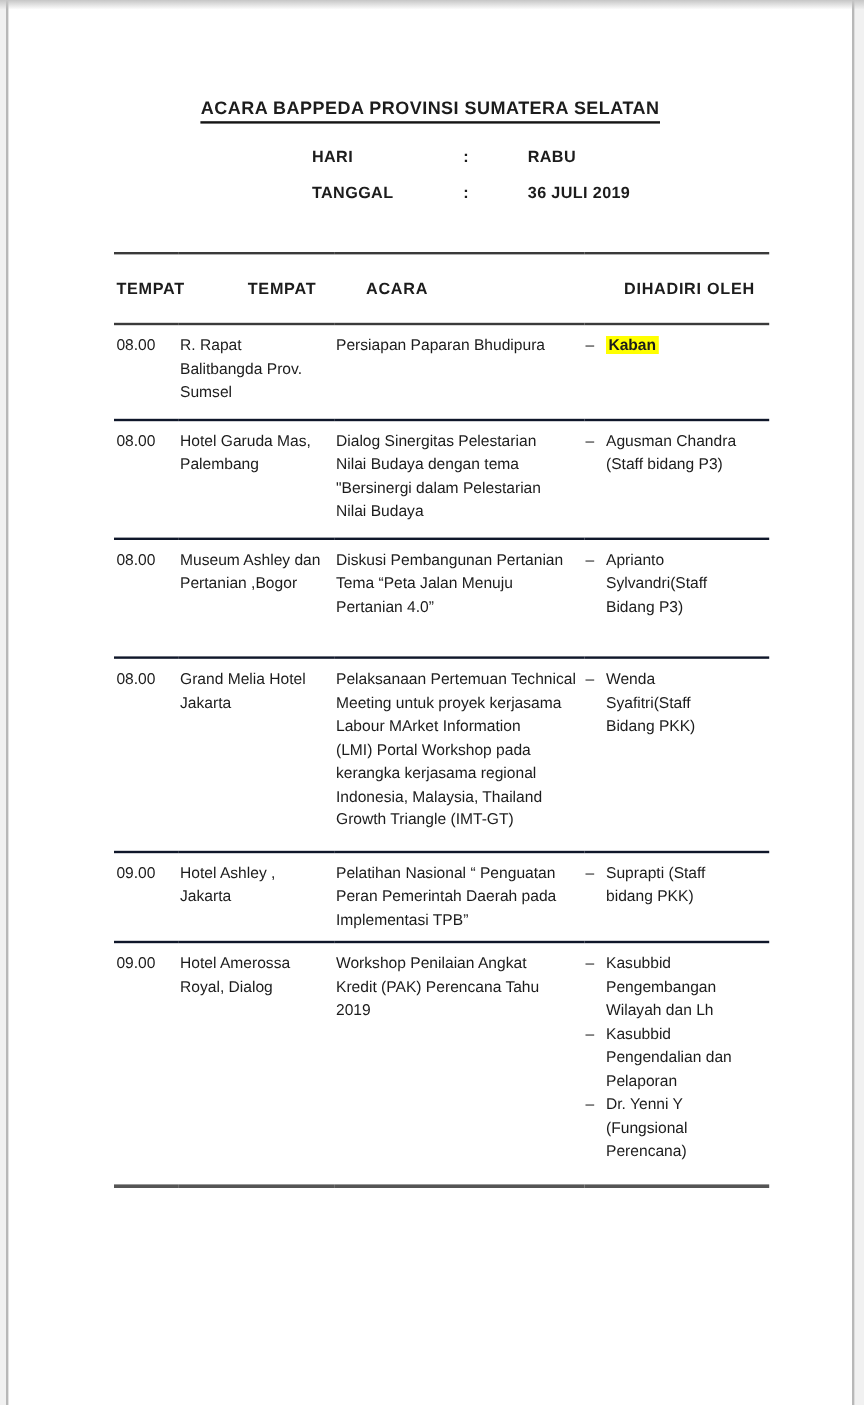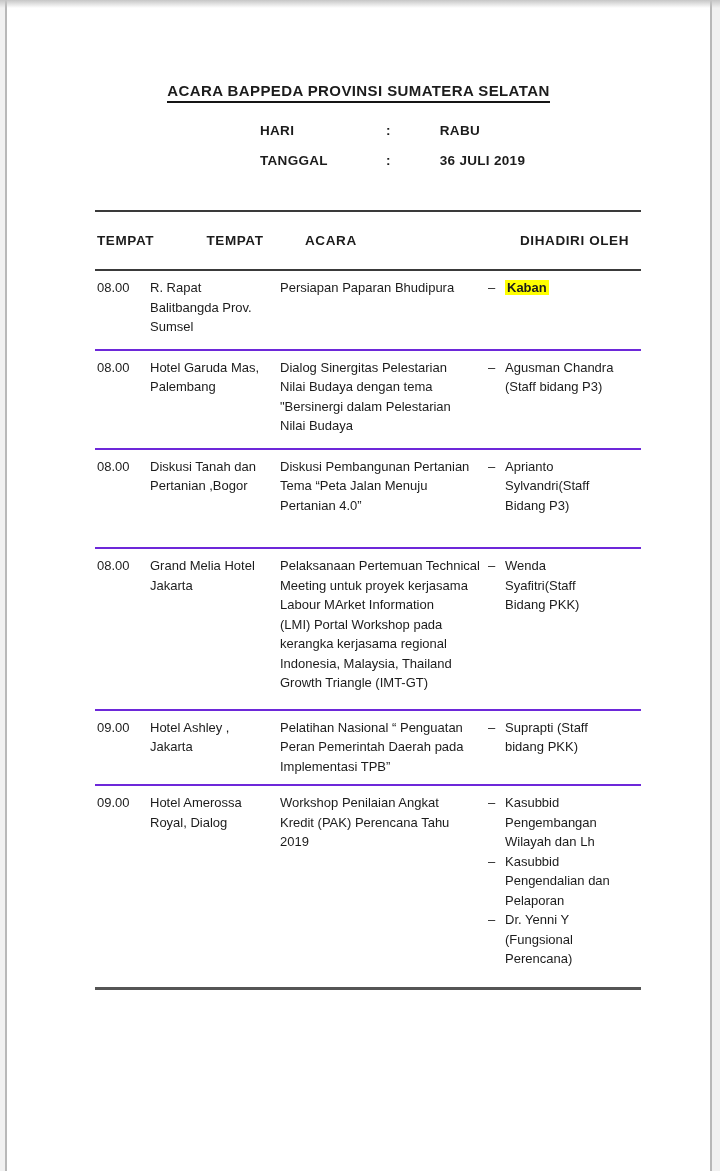--- a/index.html
+++ b/index.html
@@ -63,21 +63,21 @@
   }
   col.w-waktu   { width: 54px; }
   col.w-tempat  { width: 130px; }
   col.w-acara   { width: 208px; }
   col.w-dihadiri{ width: 154px; }
 
   thead tr {
     border-top: 2px solid #3a3a3a;
     border-bottom: 2px solid #3a3a3a;
   }
-  tbody tr { border-bottom: 2px solid #6d28d9; }
+  tbody tr { border-bottom: 2px solid #0f172a; }
   tbody tr:last-child { border-bottom: 3px solid #555555; }
 
   th {
     height: 57px;
     font-size: 13.5px;
     font-weight: bold;
     letter-spacing: 0.6px;
     text-align: left;
     vertical-align: middle;
     padding: 0;
@@ -182,21 +182,21 @@
     <td class="c-dihadiri">
             <div class="attendee">
               <span class="dash">–</span>
               <span class="att-text">Agusman Chandra
 (Staff bidang P3)</span>
             </div>
           </td>
   </tr>
         <tr class="r2">
     <td class="c-waktu">08.00</td>
-    <td class="c-tempat">Diskusi Tanah dan
+    <td class="c-tempat">Museum Ashley dan
 Pertanian ,Bogor</td>
     <td class="c-acara">Diskusi Pembangunan Pertanian
 Tema “Peta Jalan Menuju
 Pertanian 4.0”</td>
     <td class="c-dihadiri">
             <div class="attendee">
               <span class="dash">–</span>
               <span class="att-text">Aprianto
 Sylvandri(Staff
 Bidang P3)</span>

